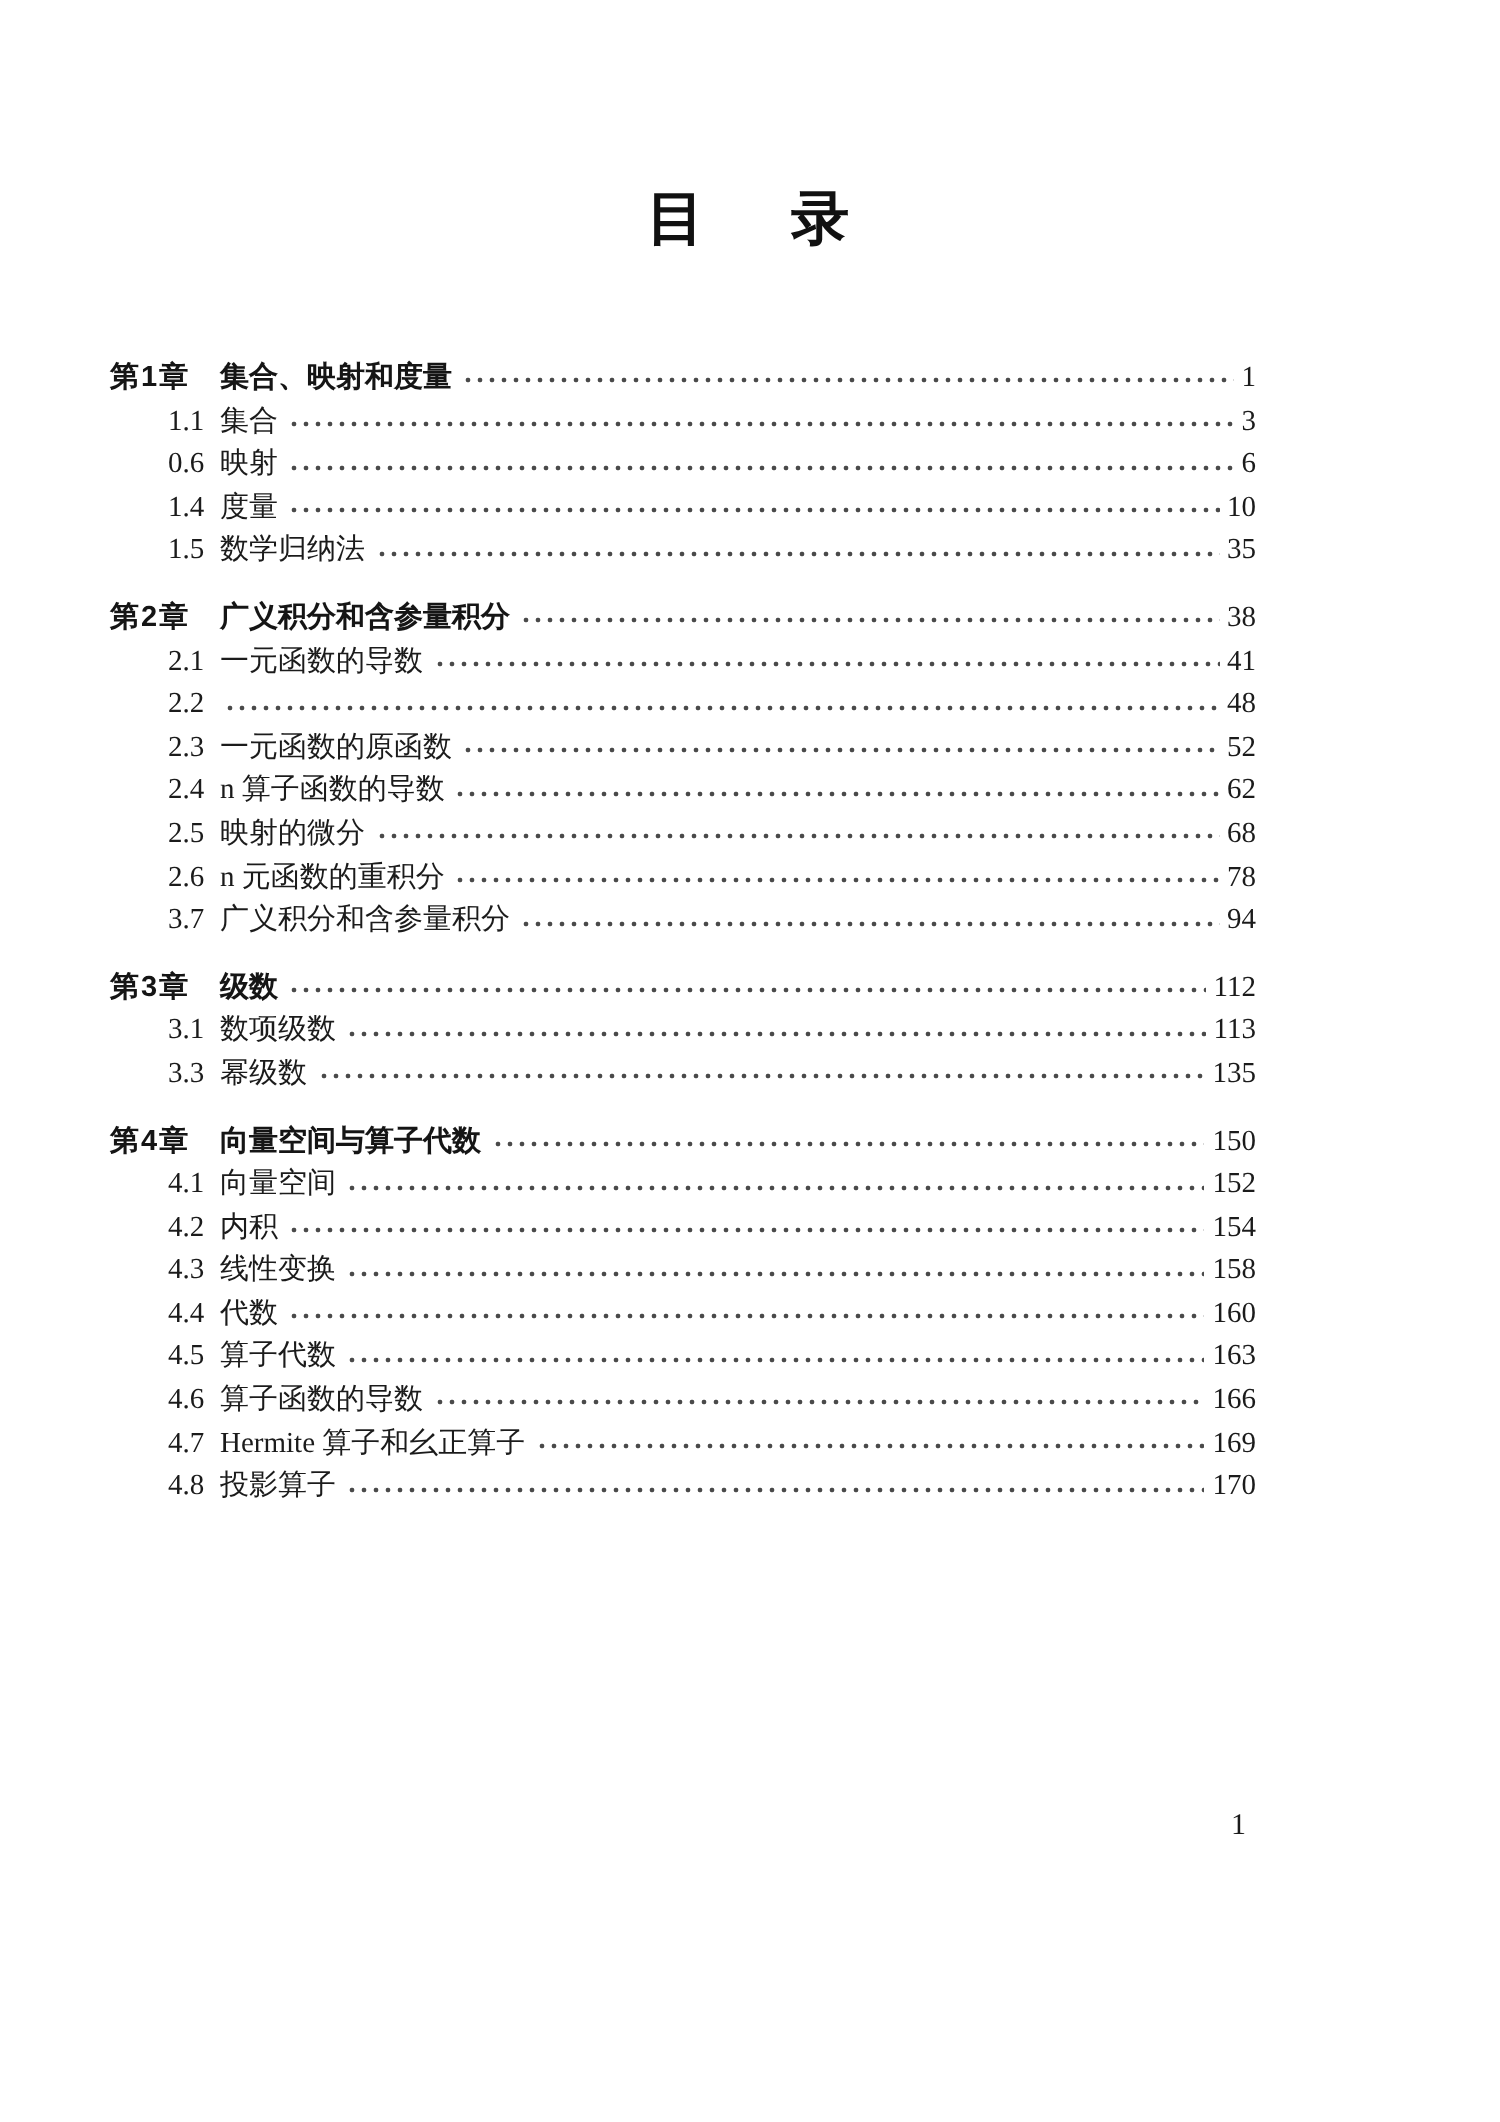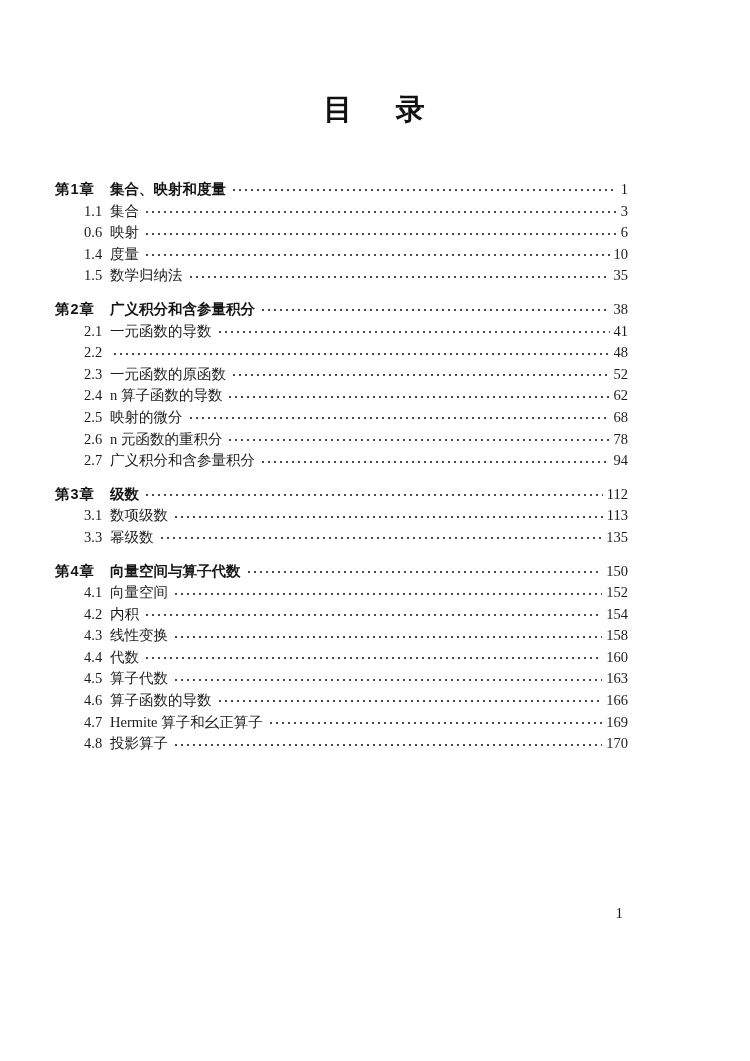--- a/index.html
+++ b/index.html
@@ -159,21 +159,21 @@
     <span class="leader"></span>
     <span class="pg">68</span>
   </div>
         <div class="row row-section">
     <span class="num">2.6</span>
     <span class="ttl">n 元函数的重积分</span>
     <span class="leader"></span>
     <span class="pg">78</span>
   </div>
         <div class="row row-section">
-    <span class="num">2.7</span>
+    <span class="num">3.7</span>
     <span class="ttl">广义积分和含参量积分</span>
     <span class="leader"></span>
     <span class="pg">94</span>
   </div>
       </div>
       <div class="group">
         <div class="row row-chapter">
     <span class="num">第3章</span>
     <span class="ttl">级数</span>
     <span class="leader"></span>

